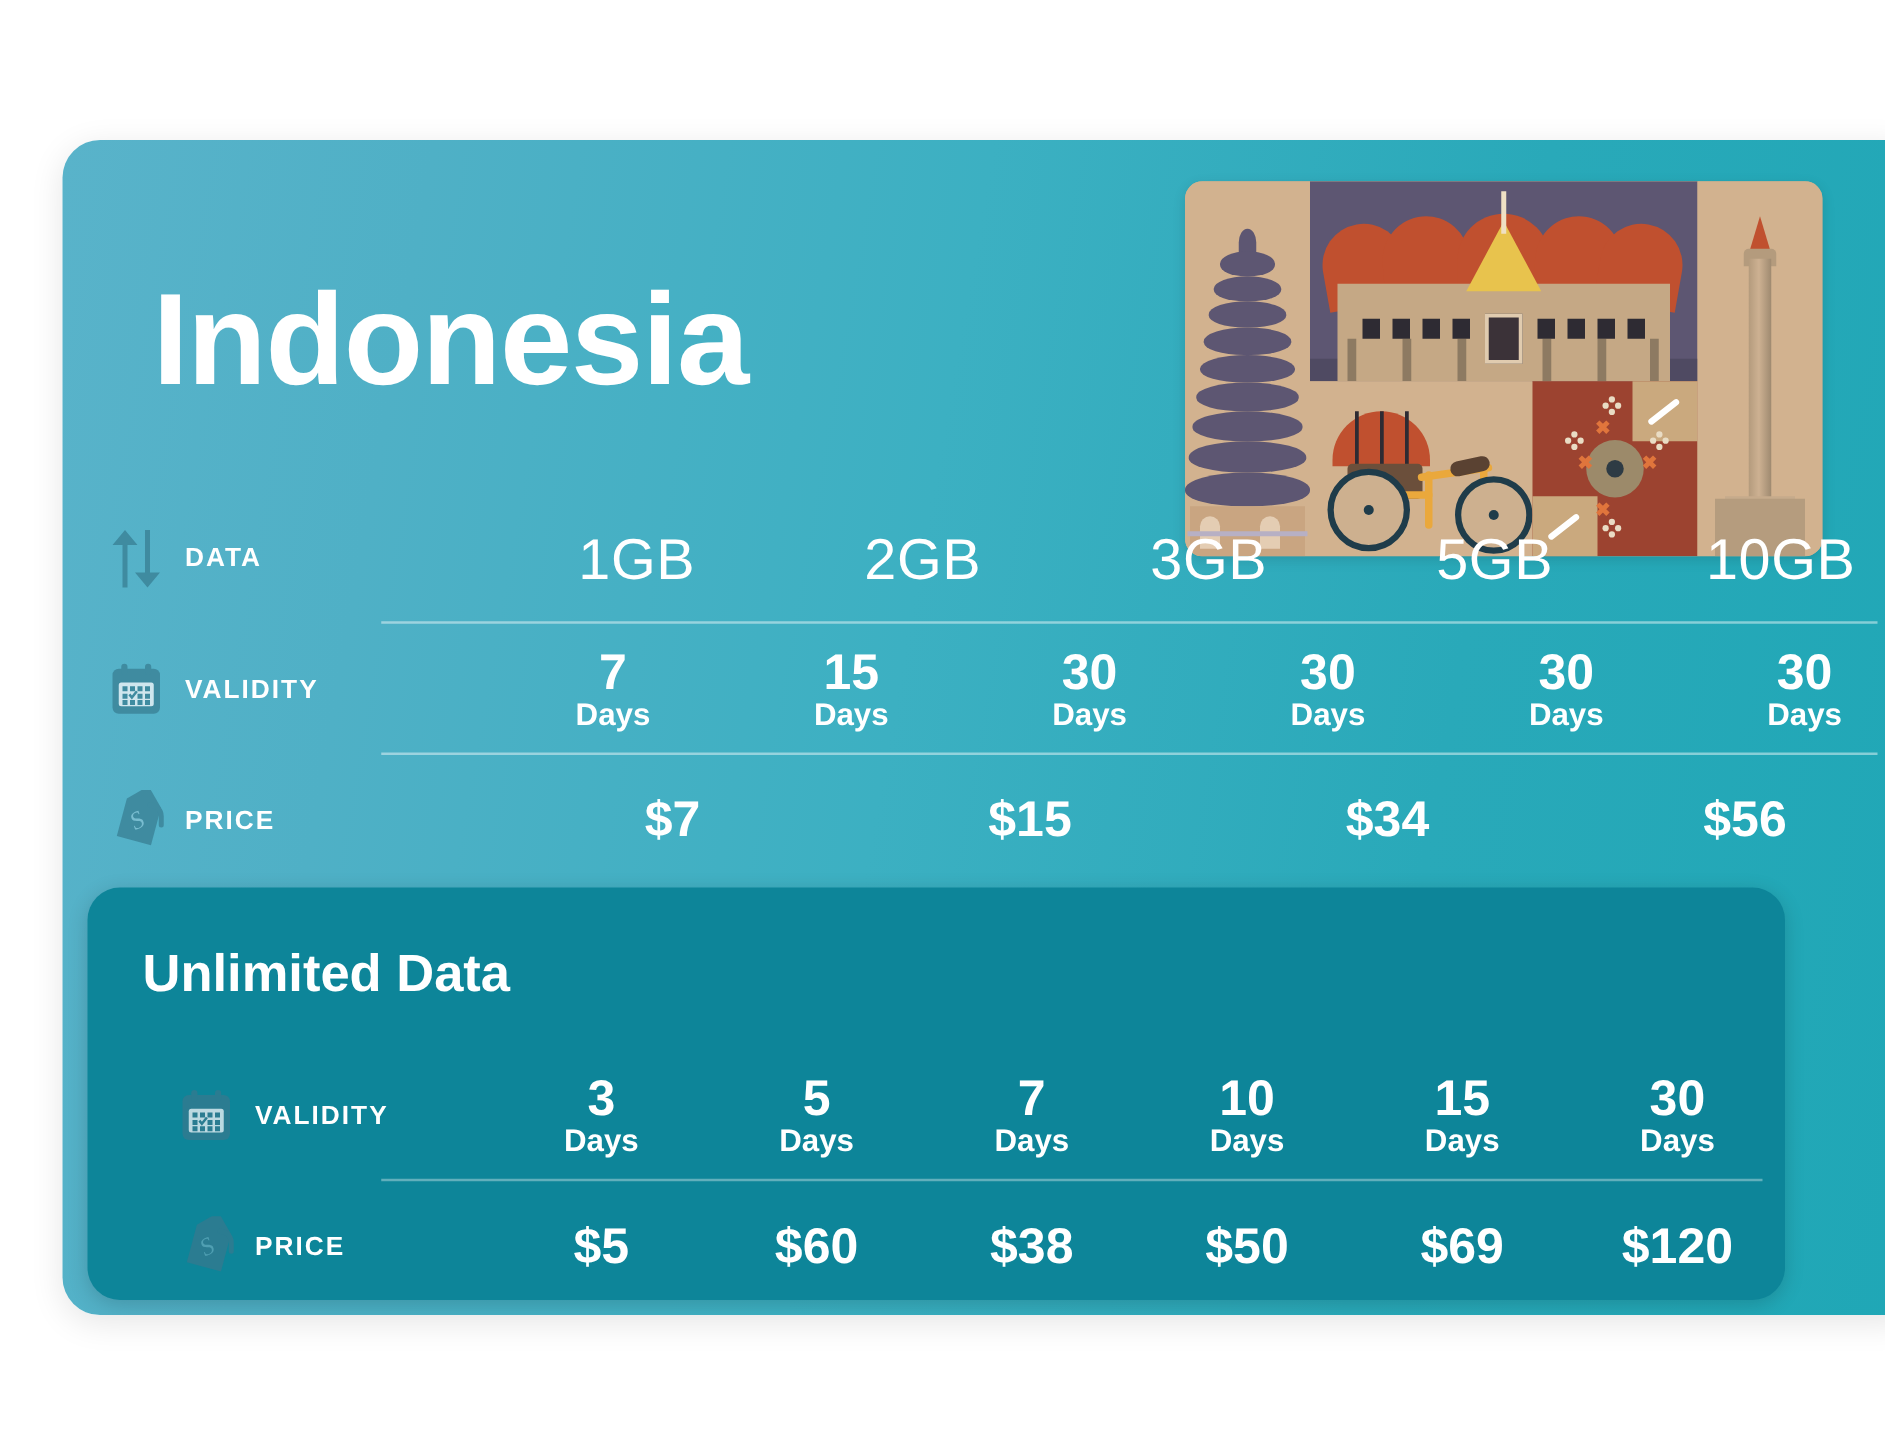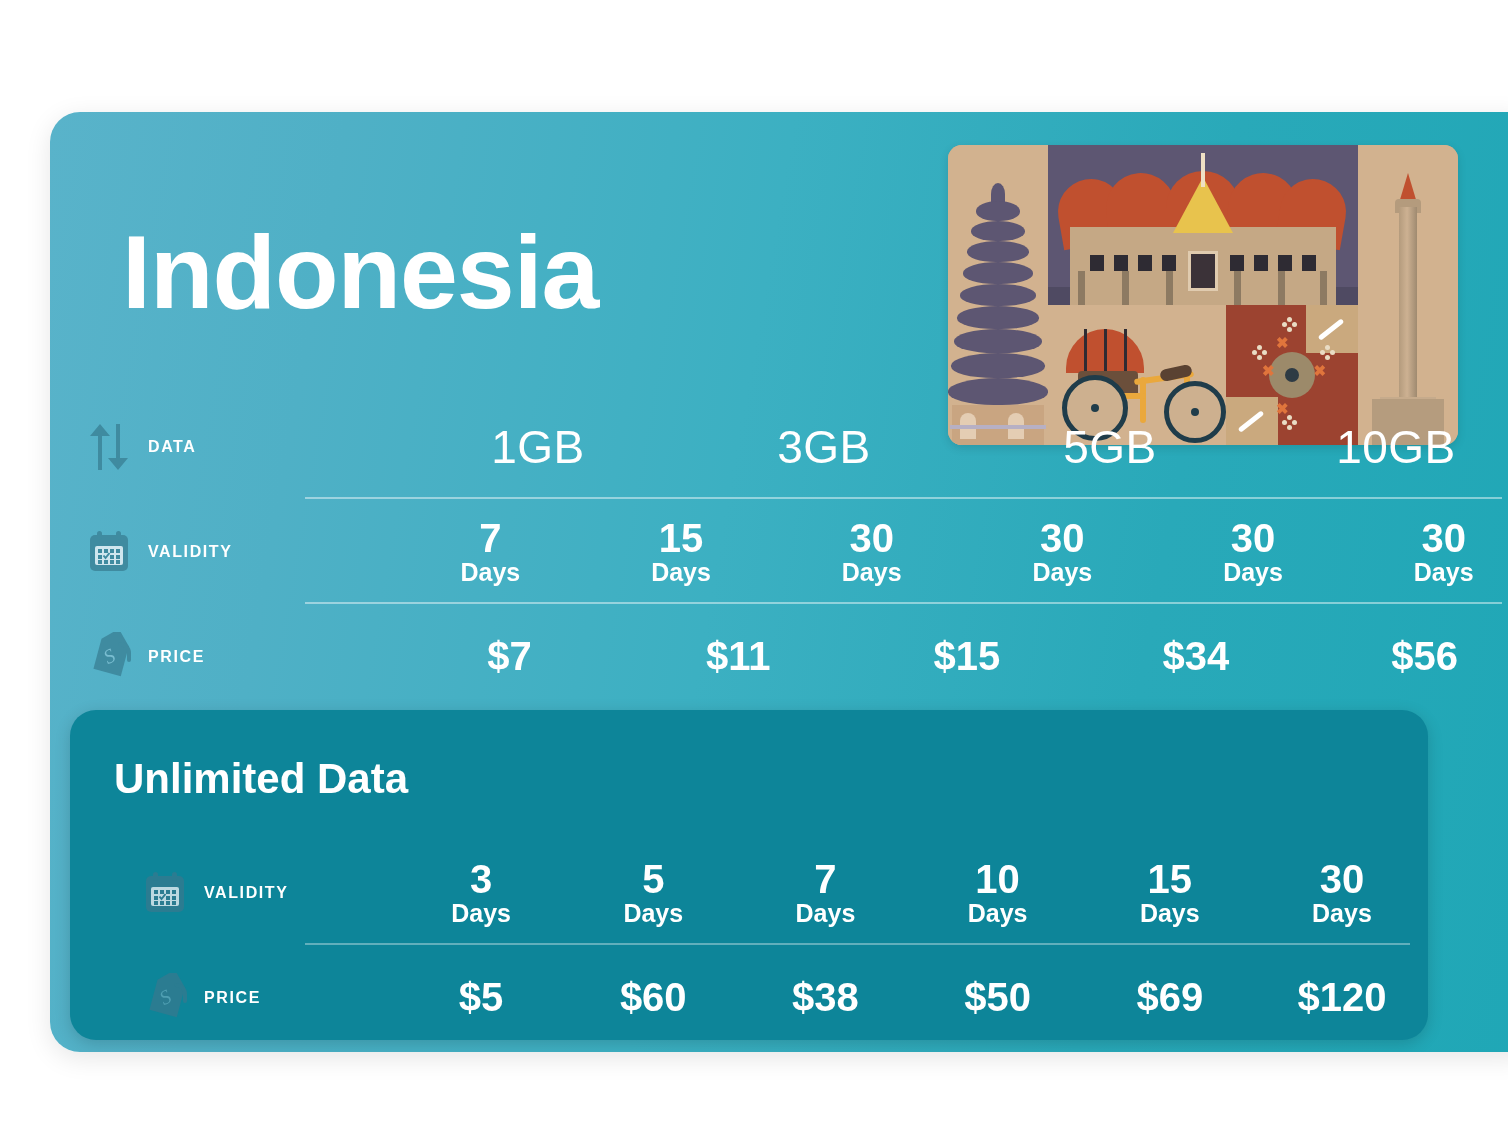--- a/index.html
+++ b/index.html
@@ -170,21 +170,21 @@
   .row-label {
     width: 345px;
     display: flex;
     align-items: center;
     padding-left: 36px;
     box-sizing: border-box;
     flex: none;
   }
   .row-icon { width: 62px; flex: none; display:flex; align-items:center; justify-content:flex-start; }
   .row-label-text {
-    font-size: 16px;
+    font-size: 21px;
     font-weight: bold;
     color: #ffffff;
     letter-spacing: 1.6px;
   }
   .cells { flex: 1; display: flex; }
   .cell {
     flex: 1;
     text-align: center;
     color: #ffffff;
   }
@@ -359,20 +359,21 @@
         <span class="row-icon">
           <svg class="ico" width="46" height="50" viewBox="0 0 46 50" aria-hidden="true">
             <path d="M12 48 L12 14 L4 14 L14 2 L24 14 L16 14 L16 48 Z" fill="#3f8ba0"></path>
             <path d="M30 2 L30 36 L22 36 L32 48 L42 36 L34 36 L34 2 Z" fill="#3f8ba0"></path>
           </svg>
         </span>
         <span class="row-label-text">DATA</span>
       </div>
       <div class="cells">
         <div class="cell"><span class="cell-data">1GB</span></div>
+        <div class="cell"><span class="cell-data">2GB</span></div>
         <div class="cell"><span class="cell-data">3GB</span></div>
         <div class="cell"><span class="cell-data">5GB</span></div>
         <div class="cell"><span class="cell-data">10GB</span></div>
       </div>
       <div class="divider" style="bottom:0;"></div>
     </div>
 
     <div class="row">
       <div class="row-label">
         <span class="row-icon">
@@ -432,21 +433,20 @@
           <svg class="ico" width="52" height="50" viewBox="0 0 52 50" aria-hidden="true">
             <path d="M26 4 L46 4 L46 24 L24 46 L4 26 Z" fill="#3f8ba0" transform="rotate(-30 26 25)"></path>
             <path d="M34 12 a9 9 0 0 1 9 9 v7" stroke="#3f8ba0" stroke-width="4" fill="none" stroke-linecap="round"></path>
             <text x="20" y="32" font-family="Liberation Serif, serif" font-size="20" font-style="italic" fill="#79bdd0" transform="rotate(-28 22 28)">S</text>
           </svg>
         </span>
         <span class="row-label-text">PRICE</span>
       </div>
       <div class="cells">
         <div class="cell"><span class="cell-price">$7</span></div>
-        <div class="cell"><span class="cell-price">$11</span></div>
         <div class="cell"><span class="cell-price">$15</span></div>
         <div class="cell"><span class="cell-price">$34</span></div>
         <div class="cell"><span class="cell-price">$56</span></div>
       </div>
     </div>
   </div>
 
   <div id="unlimited">
     <div id="unlimited-title">Unlimited Data</div>
 

